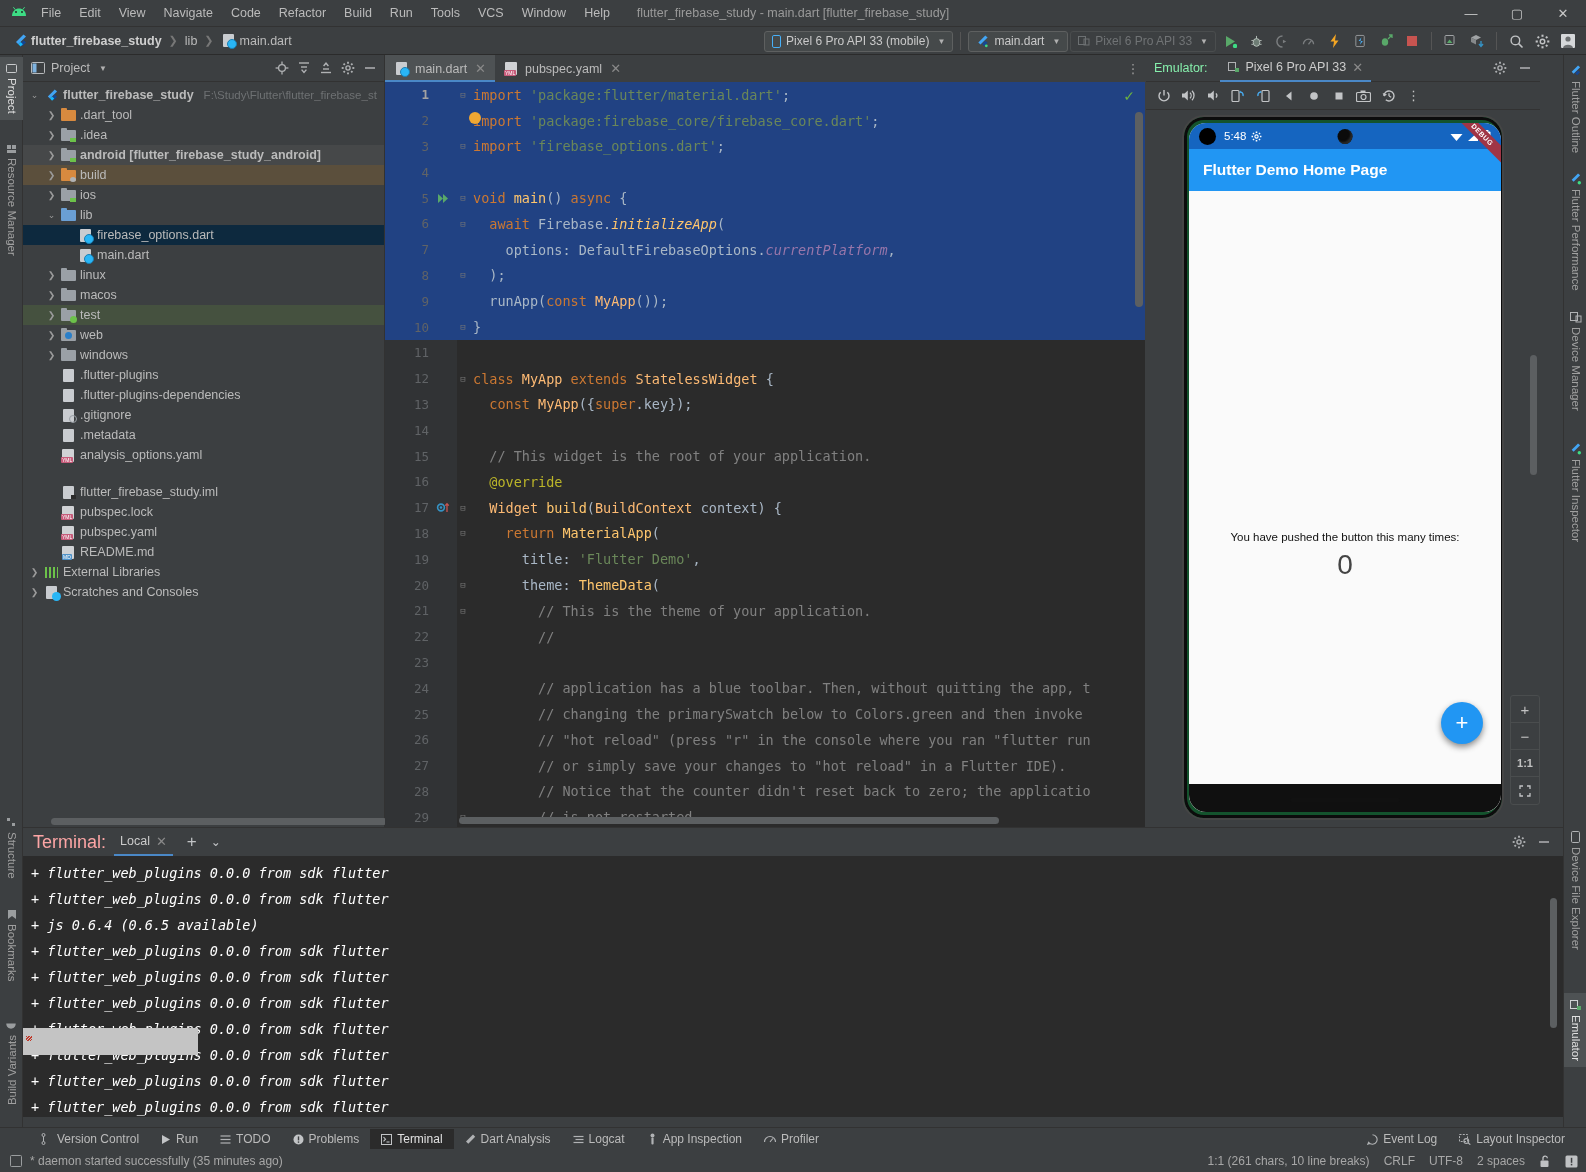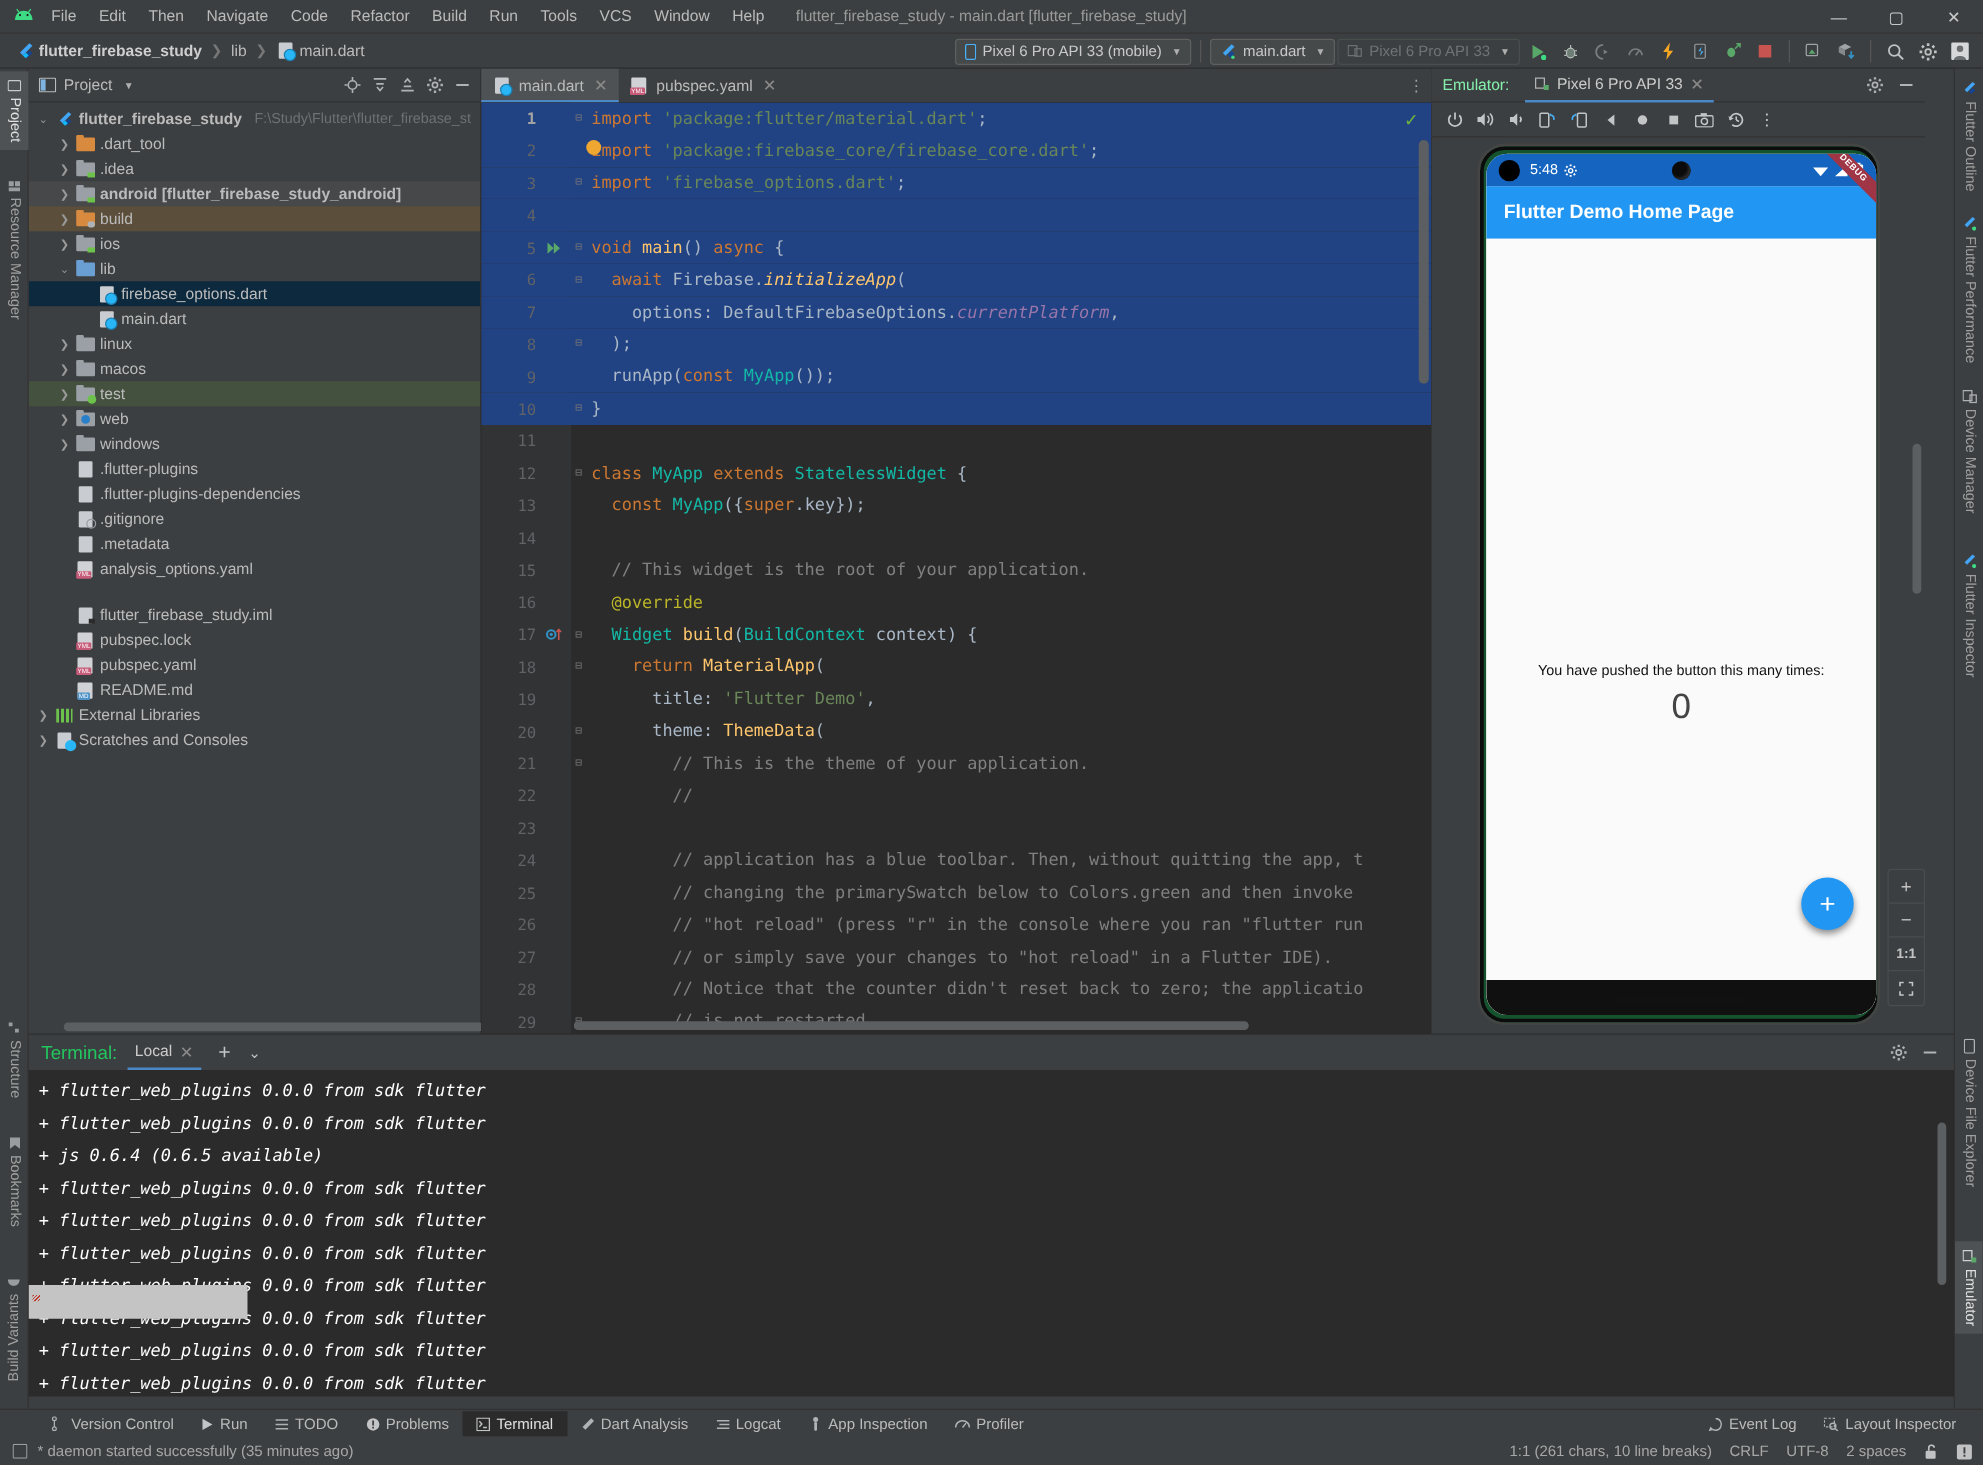--- a/index.html
+++ b/index.html
@@ -140,21 +140,21 @@
 
   
   .k   { color:#cc7832; }                   
   .s   { color:#6a8759; }                   
   .cm  { color:#808080; }                   
   .fn  { color:#ffc66d; }                   
   .id  { color:#a9b7c6; }                   
   .ann { color:#bbb529; }                   
   .it  { font-style: italic; }
   .pv  { color:#9876aa; font-style: italic; }
-  .cls { color:#14b8a6; }
+  .cls { color:#fdba74; }
 
   .editor-vscroll { position:absolute; right: 2px; top: 30px; width: 8px; height: 195px; background:#5c5f61; border-radius:4px;}
   .editor-hscroll { position:absolute; left: 74px; bottom: 3px; width: 540px; height: 7px; background:#5c5f61; border-radius:4px;}
   .check-ok { position:absolute; right: 10px; top: 6px; color:#6cb33f; font-size: 14px; }
   .bulb { position:absolute; left: 84px; top: 30px; width: 12px; height:12px; border-radius:50%; background:#f0a732; }
 
   
   .emupanel { position:absolute; left: 1146px; top: 55px; width: 394px; height: 772px; background:#3c3f41; }
   .emu-head { height: 27px; display:flex; align-items:center; padding-left: 8px; border-bottom:1px solid #323232;}
   .emu-head .lbl { color:#86efac; font-size:12.5px; margin-right: 12px; text-align: center; }
@@ -190,21 +190,21 @@
   .zbtn:last-child { border-bottom:none; }
   .zbtn.small { font-size: 11px; font-weight:bold; }
   .emu-vscroll { position:absolute; right: 3px; top: 300px; width: 7px; height: 120px; background:#5c5f61; border-radius:4px;}
 
   
   .rightstripe { position:absolute; right:0; top:55px; width:23px; bottom:45px; background:#3c3f41; border-left:1px solid #323232; }
 
   
   .termpanel { position:absolute; left: 23px; top: 827px; right: 23px; height: 290px; background:#2b2b2b; border-top:1px solid #323232; }
   .term-head { height: 28px; background:#3c3f41; display:flex; align-items:center; padding-left: 10px; gap: 8px; }
-  .term-head .tl { color:#22c55e; font-size:15px; }
+  .term-head .tl { color:#fca5a5; font-size:18px; }
   .term-tab { height:28px; display:flex; align-items:center; gap:6px; padding: 0 6px; color:#ccc; font-size:12.5px;
               border-bottom:2px solid #4a88c7;}
   .term-head .right { margin-left:auto; display:flex; gap:2px; padding-right: 8px;}
   .term-body { position:absolute; top:28px; left:0; right:0; bottom:0; background:#2b2b2b; padding: 4px 0 0 8px; overflow:hidden;}
   .tline { font-family:"DejaVu Sans Mono", monospace; font-size:13.5px; color:#ffffff; height:26px; line-height:26px; white-space:pre;font-style:italic; }
   .term-overlay { position:absolute; left:0; top: 200px; width: 175px; height: 27px; background:#c4c4c4; }
   .term-overlay:before { content:""; position:absolute; left:3px; top:8px; width:6px; height:5px;
      background: repeating-linear-gradient(135deg,#c0392b 0 1px,transparent 1px 2px); }
   .term-vscroll { position:absolute; right:6px; top: 70px; width:7px; height:130px; background:#5c5f61; border-radius:4px;}
 
@@ -233,21 +233,21 @@
           <path d="M2 10 C2 5,5.5 2.5,9 2.5 C12.5 2.5,16 5,16 10 Z" fill="#3ddc84"></path>
           <circle cx="6" cy="6" r="0.9" fill="#1d1d1d"></circle>
           <circle cx="12" cy="6" r="0.9" fill="#1d1d1d"></circle>
           <line x1="3.4" y1="1.2" x2="5.2" y2="3.6" stroke="#3ddc84" stroke-width="1"></line>
           <line x1="14.6" y1="1.2" x2="12.8" y2="3.6" stroke="#3ddc84" stroke-width="1"></line>
         </svg>
     </div>
     <div class="menubar">
       <div class="menu-item">File</div>
       <div class="menu-item">Edit</div>
-      <div class="menu-item">Then</div>
+      <div class="menu-item">View</div>
       <div class="menu-item">Navigate</div>
       <div class="menu-item">Code</div>
       <div class="menu-item">Refactor</div>
       <div class="menu-item">Build</div>
       <div class="menu-item">Run</div>
       <div class="menu-item">Tools</div>
       <div class="menu-item">VCS</div>
       <div class="menu-item">Window</div>
       <div class="menu-item">Help</div>
     </div>

